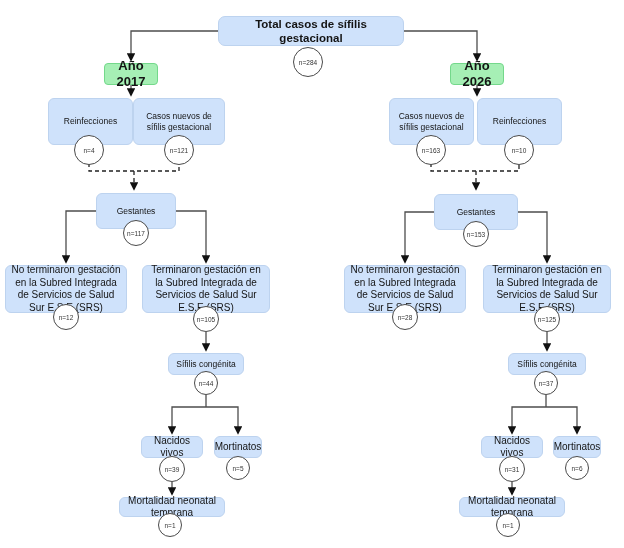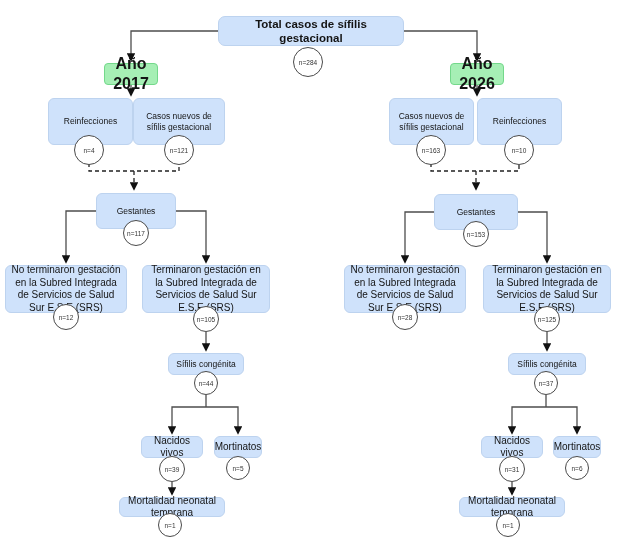--- a/index.html
+++ b/index.html
@@ -10,21 +10,21 @@
   #connectors{position:absolute;left:0;top:0;z-index:1;}
   .node{
     position:absolute;z-index:2;box-sizing:border-box;
     background:#cfe2fb;border:1px solid #bdd3ef;border-radius:6px;
     display:flex;align-items:center;justify-content:center;text-align:center;
     color:#141414;padding:2px 3px;font-size:10px;line-height:1.25;
   }
   .node.title{font-size:11.5px;font-weight:bold;border-radius:7px;}
   .node.year{
     background:#a6efb5;border:1px solid #74d88b;border-radius:4px;
-    font-weight:bold;font-size:16px;
+    font-weight:bold;font-size:13px;
   }
   .node.pair{font-size:8.5px;}
   .node.mid{font-size:8.5px;}
   .circle{
     position:absolute;z-index:3;box-sizing:border-box;background:#ffffff;
     border:1.4px solid #4a4a4a;border-radius:50%;
     display:flex;align-items:center;justify-content:center;
     font-size:6.5px;color:#333333;
   }
 </style>

